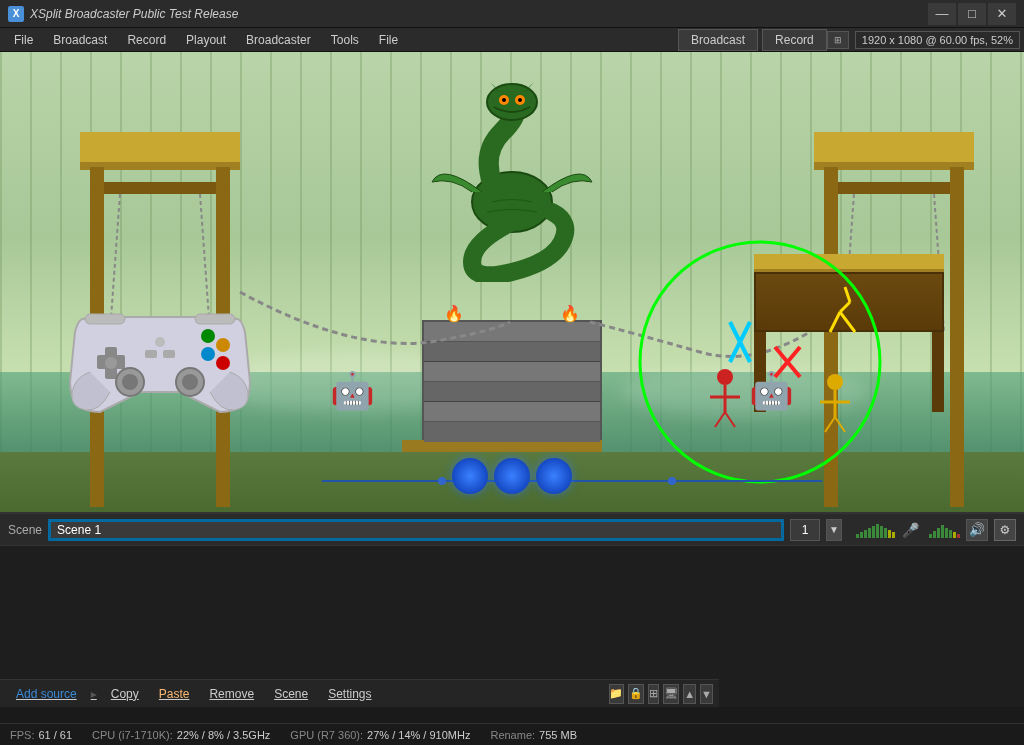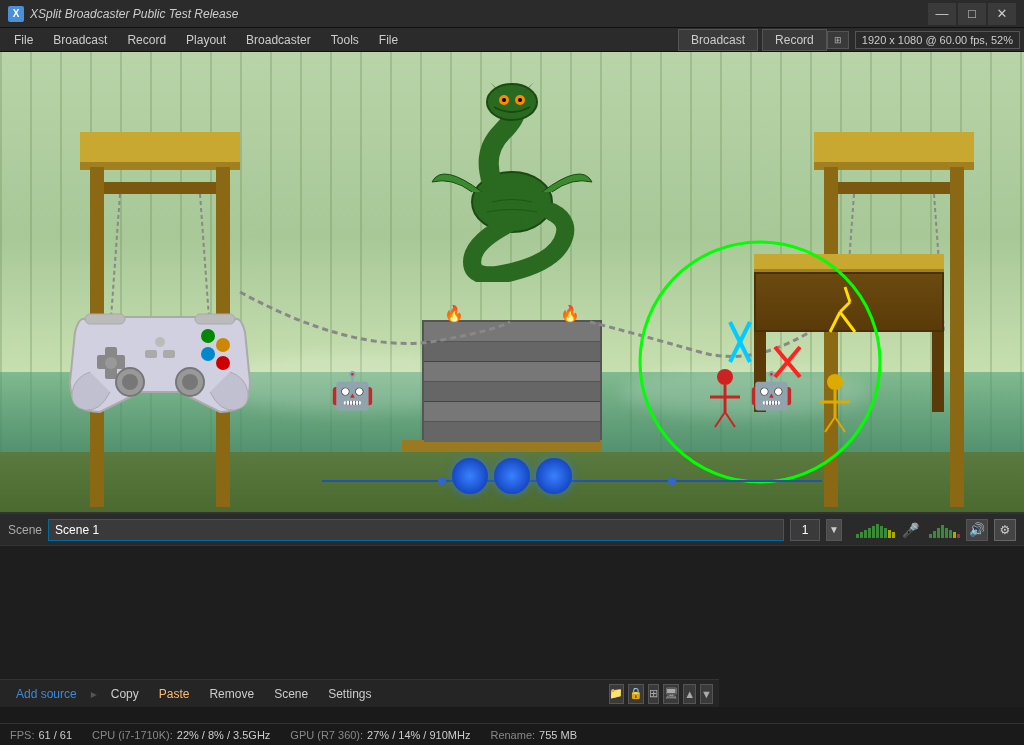--- a/index.html
+++ b/index.html
@@ -184,21 +184,21 @@
     }
     #scene-label {
       color: #aaa;
       font-size: 12px;
       white-space: nowrap;
     }
     #scene-name-box {
       flex: 1;
       height: 22px;
       background: #3a3a3a;
-      border: 1px solid #0369a1;
+      border: 3px solid #0369a1;
       color: #fff;
       font-size: 12px;
       padding: 0 6px;
       display: flex; align-items: center;
     }
     #scene-num-box {
       width: 30px; height: 22px;
       background: #3a3a3a;
       border: 1px solid #555;
       display: flex; align-items: center; justify-content: center;
@@ -244,20 +244,21 @@
       position: absolute;
       left: 0; bottom: 0;
       width: 718px;
       height: 28px;
       background: #252525;
       border-top: 1px solid #333;
       display: flex;
       align-items: center;
       padding: 0 8px;
       gap: 4px;
+      text-decoration: underline;
     }
     .src-btn {
       padding: 2px 8px;
       font-size: 12px;
       color: #ccc;
       background: transparent;
       border: none;
       cursor: pointer;
     }
     .src-btn.highlight { color: #fdba74; }

